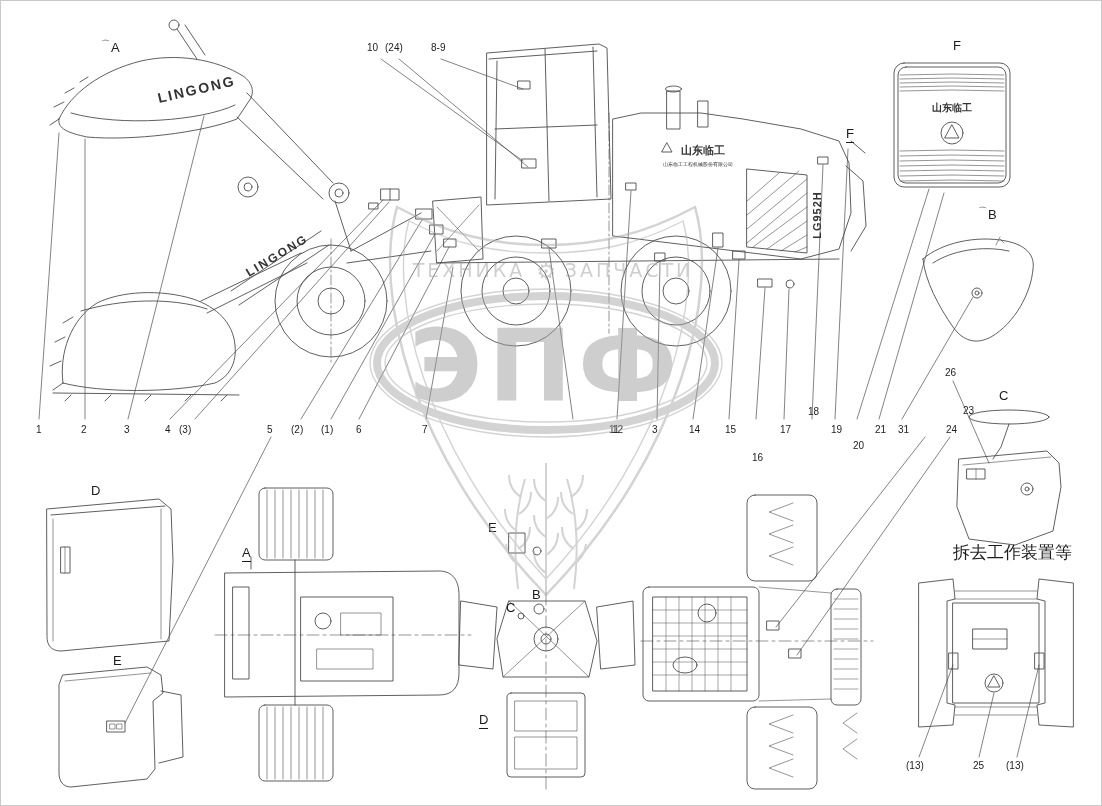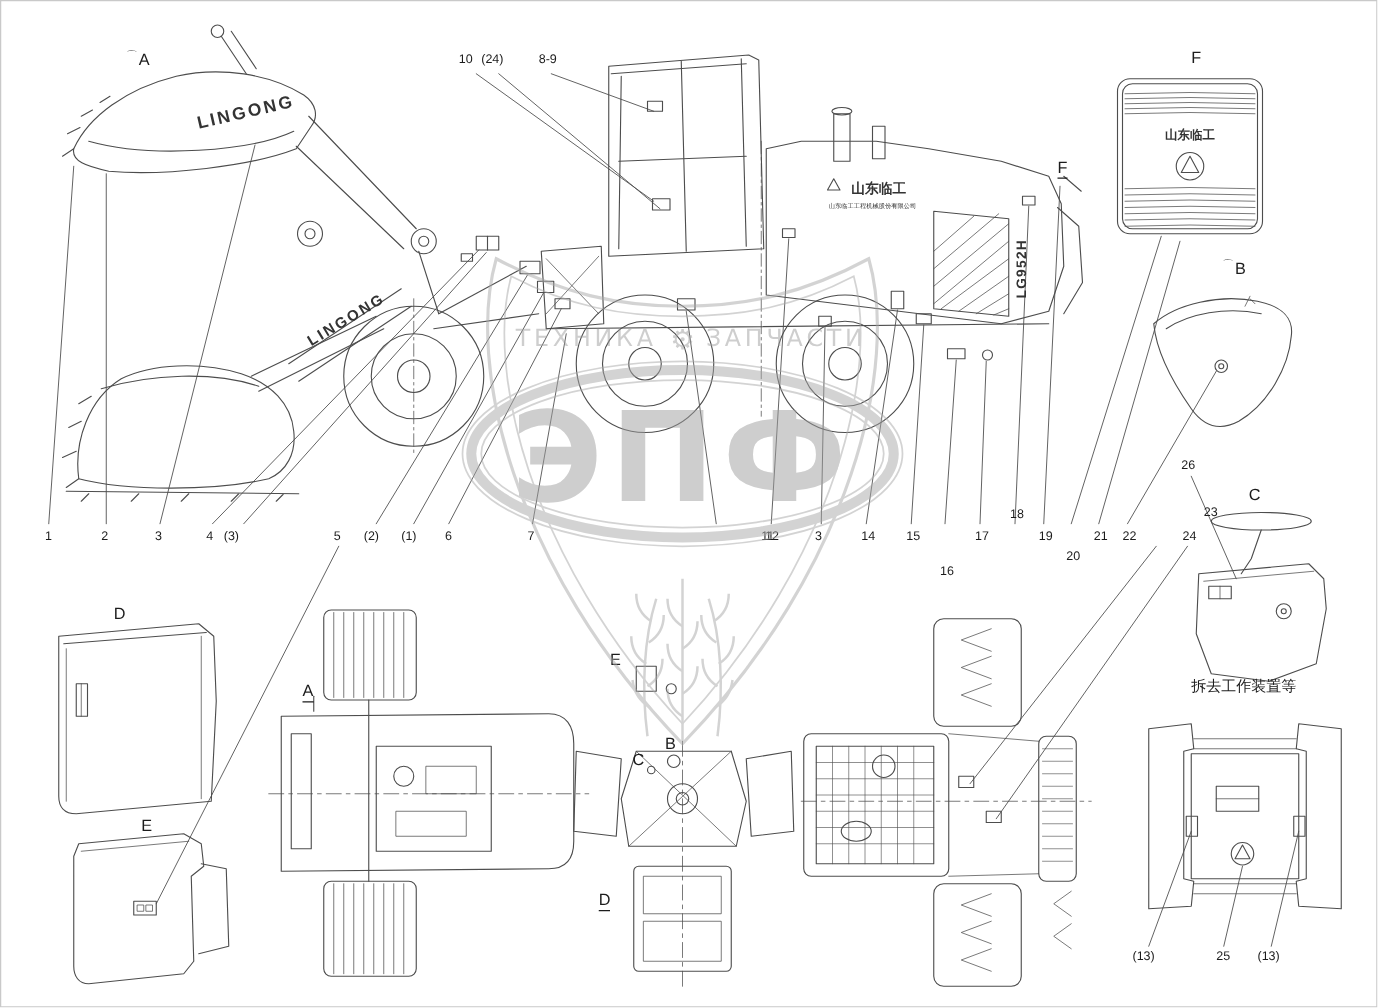--- a/index.html
+++ b/index.html
@@ -7,21 +7,21 @@
   .page { position:relative; width:1102px; height:806px; background:#fff;
           border:1px solid #c9c9c9; overflow:hidden; }
   .layer { position:absolute; left:0; top:0; width:1102px; height:806px; }
   svg.layer { display:block; }
   .callout { position:absolute; font-size:10px; color:#1c1c1c; white-space:nowrap;
              font-family:"Liberation Sans",sans-serif; line-height:1; }
   .view-label { position:absolute; font-size:13px; color:#1c1c1c; line-height:1;
                 font-family:"Liberation Sans",sans-serif; }
   .view-label.underline { border-bottom:1px solid #1c1c1c; padding-bottom:2px; }
   .view-label .arc-ico { font-size:9px; position:relative; top:-5px; margin-right:1px; color:#333; }
-  .cn-note { position:absolute; font-size:12px; color:#1c1c1c; white-space:nowrap;
+  .cn-note { position:absolute; font-size:17px; color:#1c1c1c; white-space:nowrap;
              font-family:"DejaVu Sans",sans-serif; }
   svg text { font-family:"Liberation Sans",sans-serif; fill:#333; }
   svg text.cjk { font-family:"DejaVu Sans",sans-serif; }
   .wm { opacity:0.5; pointer-events:none; }
   .wm text { font-family:"DejaVu Sans",sans-serif; fill:#9e9e9e; }
 </style>
 </head>
 <body>
 
 <div class="page">
@@ -274,21 +274,21 @@
       <span class="callout" style="left: 611px; top: 424px;">12</span>
       <span class="callout" style="left: 651px; top: 424px;">3</span>
       <span class="callout" style="left: 688px; top: 424px;">14</span>
       <span class="callout" style="left: 724px; top: 424px;">15</span>
       <span class="callout" style="left: 751px; top: 424px; margin-top: 28px;">16</span>
       <span class="callout" style="left: 779px; top: 424px;">17</span>
       <span class="callout" style="left: 807px; top: 406px;">18</span>
       <span class="callout" style="left: 830px; top: 424px;">19</span>
       <span class="callout" style="left: 852px; top: 440px;">20</span>
       <span class="callout" style="left: 874px; top: 424px;">21</span>
-      <span class="callout" style="left: 897px; top: 424px;">22</span>
+      <span class="callout" style="left: 897px; top: 424px;">31</span>
       <span class="callout" style="left: 920px; top: 405px; margin-left: 42px;">23</span>
       <span class="callout" style="left: 945px; top: 424px;">24</span>
       <span class="callout" style="left: 944px; top: 367px;">26</span>
       <span class="callout" style="left: 905px; top: 760px;">(13)</span>
       <span class="callout" style="left: 972px; top: 760px;">25</span>
       <span class="callout" style="left: 1005px; top: 760px;">(13)</span>
       <span class="view-label" style="left: 100px; top: 40px;"><span class="arc-ico">⌒</span><span>A</span></span>
       <span class="view-label" style="left: 952px; top: 38px;"><span>F</span></span>
       <span class="view-label underline" style="left: 845px; top: 126px;"><span>F</span></span>
       <span class="view-label" style="left: 977px; top: 207px;"><span class="arc-ico">⌒</span><span>B</span></span>

